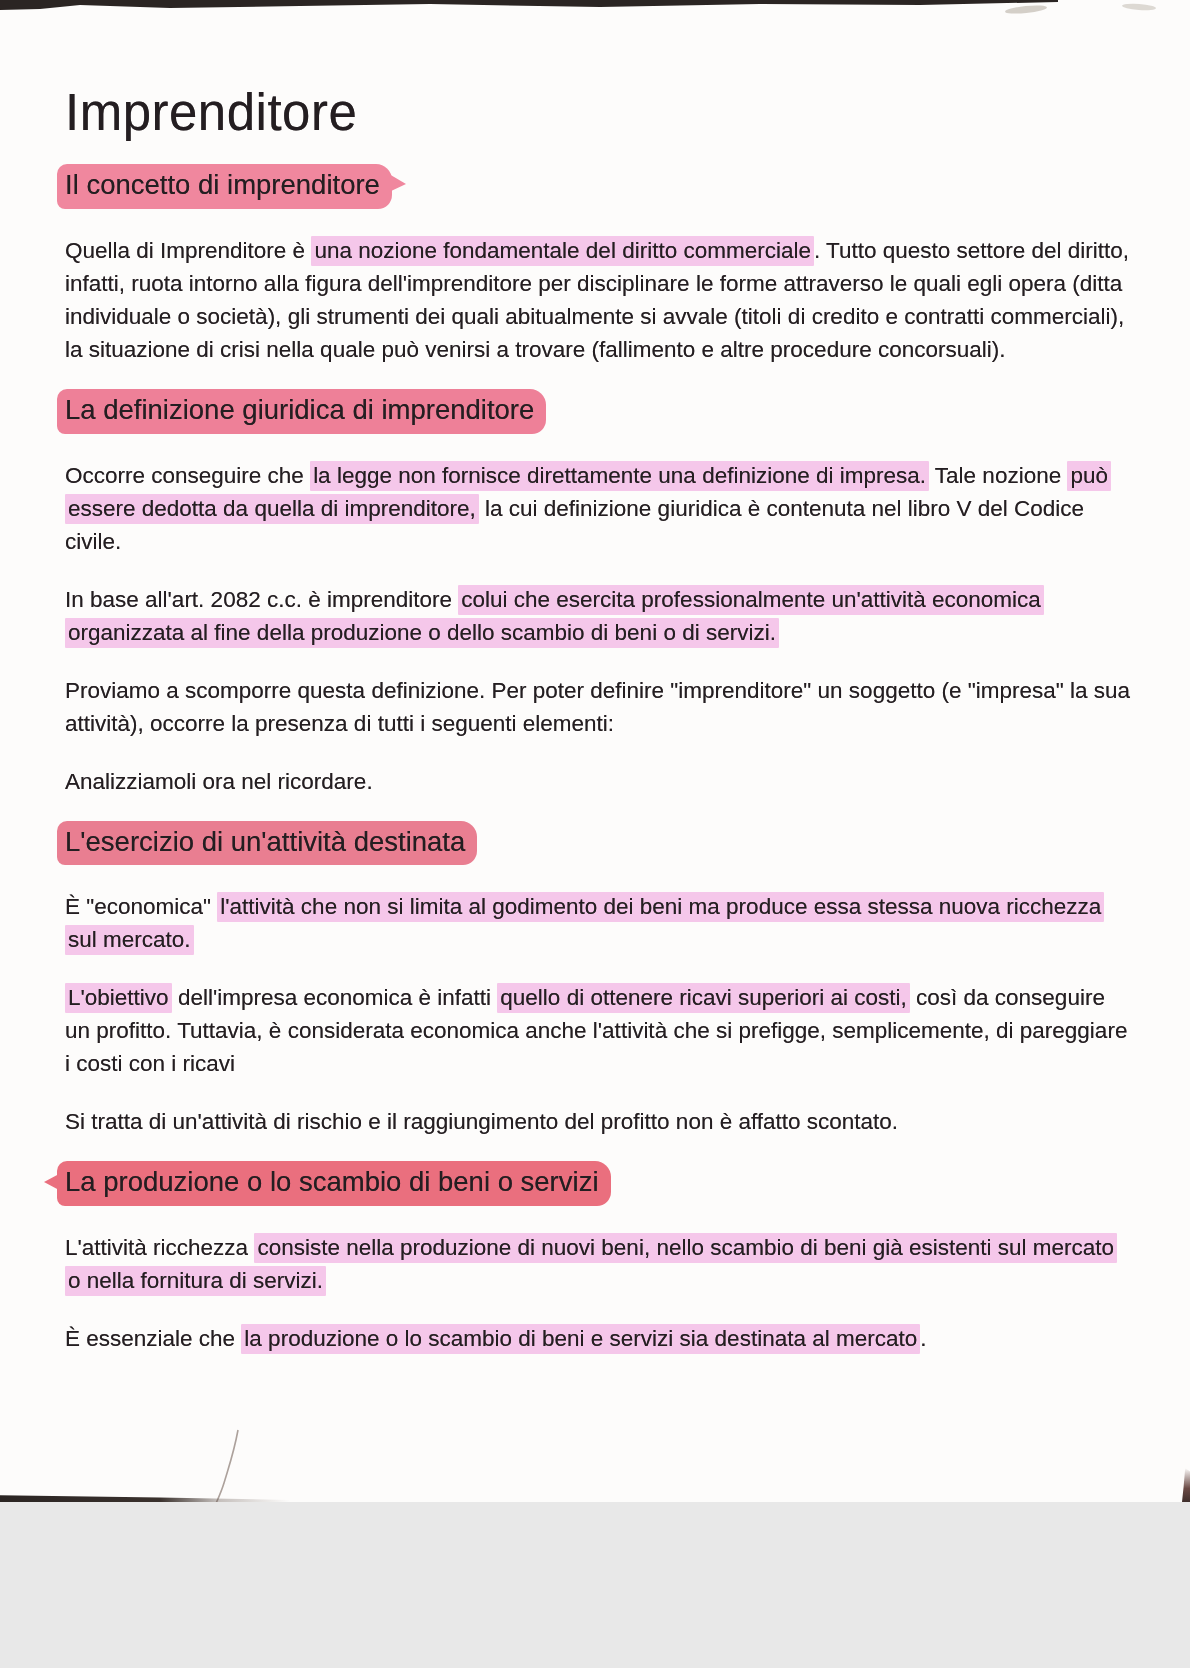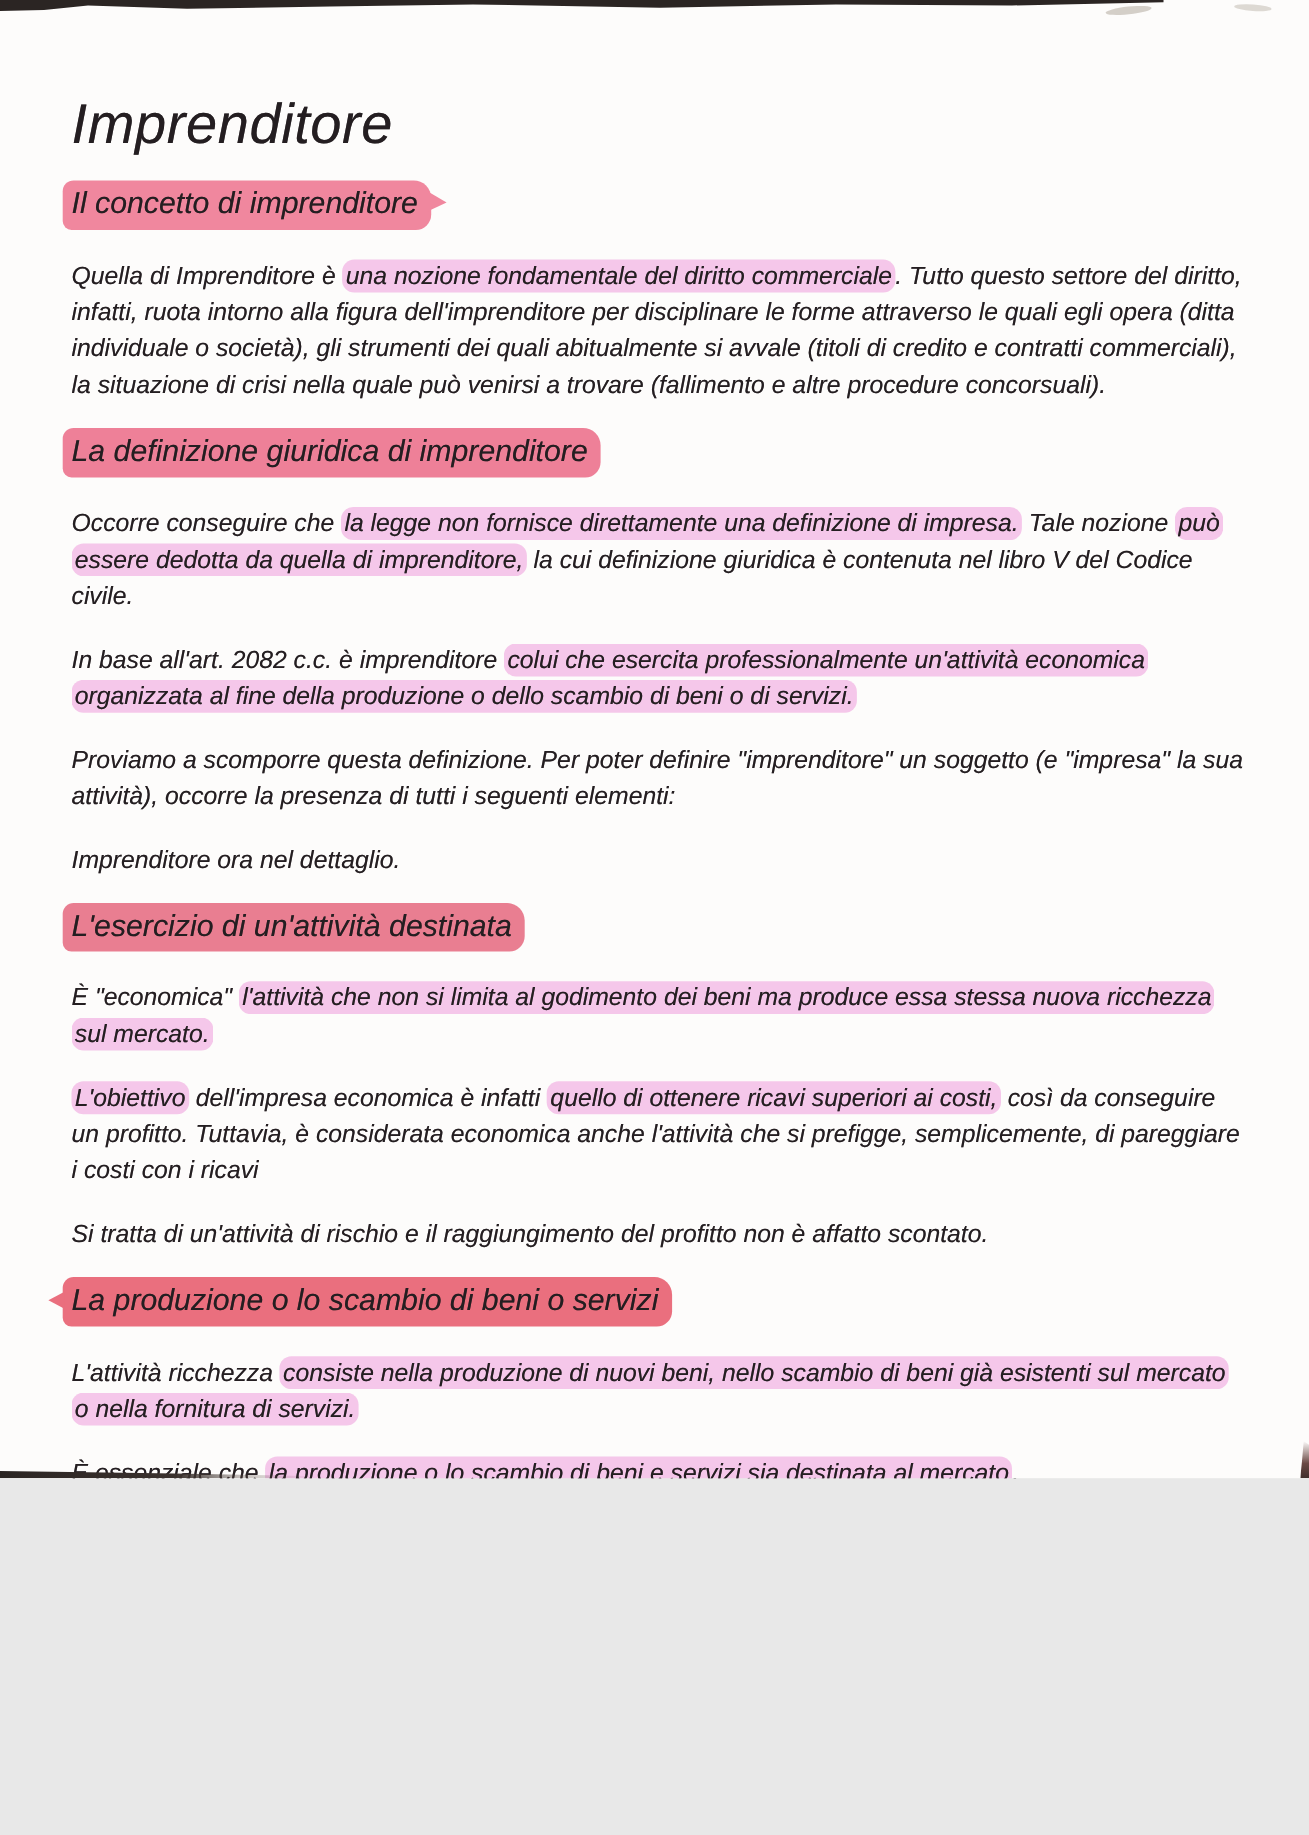--- a/index.html
+++ b/index.html
@@ -1,24 +1,23 @@
 <!DOCTYPE html>
 <html style="--page-bg: #fdfcfb; --text: #241e21; --highlight-light: #ec8fd7; --scan-artifact: #2b2523; --heading-highlight-1: #f0879e; --heading-highlight-2: #ee8098; --heading-highlight-3: #e97e91; --heading-highlight-4: #ea6f7e;"><head>
 <meta charset="utf-8">
 <style>
   html,body{margin:0;padding:0;}
   body{background:#e8e8e8;font-family:"Liberation Sans", sans-serif;}
   .page{
     position:relative;
-    width:1190px;height:1344px;
+    width:1190px;height:1502px;
     margin:0 auto;
     background:#fdfcfb;
     overflow:hidden;
     color:#241e21;
-    font-style:italic;
   }
   
   .scan-top{
     position:absolute;top:0;left:0;width:1058px;height:10px;
     background:var(--scan-artifact,#2b2523);
     clip-path:polygon(0 0,1058px 0,1058px 2px,920px 5px,760px 4px,600px 7px,430px 4px,300px 6px,170px 8px,80px 5px,40px 9px,0 10px);
   }
   .scan-smudge-1{position:absolute;top:6px;left:1005px;width:42px;height:7px;background:#c9c3bc;border-radius:50%;opacity:.8;transform:rotate(-6deg);}
   .scan-smudge-2{position:absolute;top:4px;left:1122px;width:34px;height:6px;background:#d4cfc9;border-radius:50%;opacity:.8;transform:rotate(4deg);}
   .scan-bottom-left{
@@ -63,21 +62,21 @@
     border-color:transparent var(--hl) transparent transparent;
   }
   p.paragraph{
     font-size:22.5px;line-height:33px;margin:25px 0 0;
     text-shadow:0 0 .4px rgba(36,30,33,.6);
   }
   mark.hl-light{
     color:inherit;
     background:rgba(236,143,215,.48);
     padding:2px 3px 3px;
-    border-radius:11px;
+    border-radius:1px;
     -webkit-box-decoration-break:clone;
     box-decoration-break:clone;
   }
   ul.bullet-list{
     list-style:none;margin:13px 0 0 26px;padding:0;
     font-size:22.5px;line-height:33px;
     text-shadow:0 0 .4px rgba(36,30,33,.6);
   }
   ul.bullet-list li{position:relative;padding-left:28px;}
   ul.bullet-list li::before{
@@ -100,21 +99,21 @@
 
   <div class="content">
     <h1 class="doc-title">Imprenditore</h1>
 
   <h2 class="section-heading"><span class="hl-heading tail-right" style="--hl: #f0879e;">Il concetto di imprenditore</span></h2>
       <p class="paragraph"><span>Quella di Imprenditore è </span><mark class="hl-light">una nozione fondamentale del diritto commerciale</mark><span>. Tutto questo settore del diritto, infatti, ruota intorno alla figura dell'imprenditore per disciplinare le forme attraverso le quali egli opera (ditta individuale o società), gli strumenti dei quali abitualmente si avvale (titoli di credito e contratti commerciali), la situazione di crisi nella quale può venirsi a trovare (fallimento e altre procedure concorsuali).</span></p>
       <h2 class="section-heading"><span class="hl-heading" style="--hl: #ee8098;">La definizione giuridica di imprenditore</span></h2>
       <p class="paragraph"><span>Occorre conseguire che </span><mark class="hl-light">la legge non fornisce direttamente una definizione di impresa.</mark><span> Tale nozione </span><mark class="hl-light">può essere dedotta da quella di imprenditore,</mark><span> la cui definizione giuridica è contenuta nel libro V del Codice civile.</span></p>
       <p class="paragraph"><span>In base all'art. 2082 c.c. è imprenditore </span><mark class="hl-light">colui che esercita professionalmente un'attività economica organizzata al fine della produzione o dello scambio di beni o di servizi.</mark></p>
       <p class="paragraph"><span>Proviamo a scomporre questa definizione. Per poter definire "imprenditore" un soggetto (e "impresa" la sua attività), occorre la presenza di tutti i seguenti elementi:</span></p>
-      <p class="paragraph"><span>Imprenditore ora nel dettaglio.</span></p>
+      <p class="paragraph"><span>Analizziamoli ora nel ricordare.</span></p>
       <h2 class="section-heading"><span class="hl-heading" style="--hl: #e97e91;">L'esercizio di un'attività destinata</span></h2>
       <p class="paragraph"><span>È "economica" </span><mark class="hl-light">l'attività che non si limita al godimento dei beni ma produce essa stessa nuova ricchezza sul mercato.</mark></p>
       <p class="paragraph"><mark class="hl-light">L'obiettivo</mark><span> dell'impresa economica è infatti </span><mark class="hl-light">quello di ottenere ricavi superiori ai costi,</mark><span> così da conseguire un profitto. Tuttavia, è considerata economica anche l'attività che si prefigge, semplicemente, di pareggiare i costi con i ricavi</span></p>
       <p class="paragraph"><span>Si tratta di un'attività di rischio e il raggiungimento del profitto non è affatto scontato.</span></p>
       <h2 class="section-heading"><span class="hl-heading tail-left" style="--hl: #ea6f7e;">La produzione o lo scambio di beni o servizi</span></h2>
       <p class="paragraph"><span>L'attività ricchezza </span><mark class="hl-light">consiste nella produzione di nuovi beni, nello scambio di beni già esistenti sul mercato o nella fornitura di servizi.</mark></p>
       <p class="paragraph"><span>È essenziale che </span><mark class="hl-light">la produzione o lo scambio di beni e servizi sia destinata al mercato</mark><span>.</span></p>
     </div>
 
   <div class="scan-bottom-left"></div>

